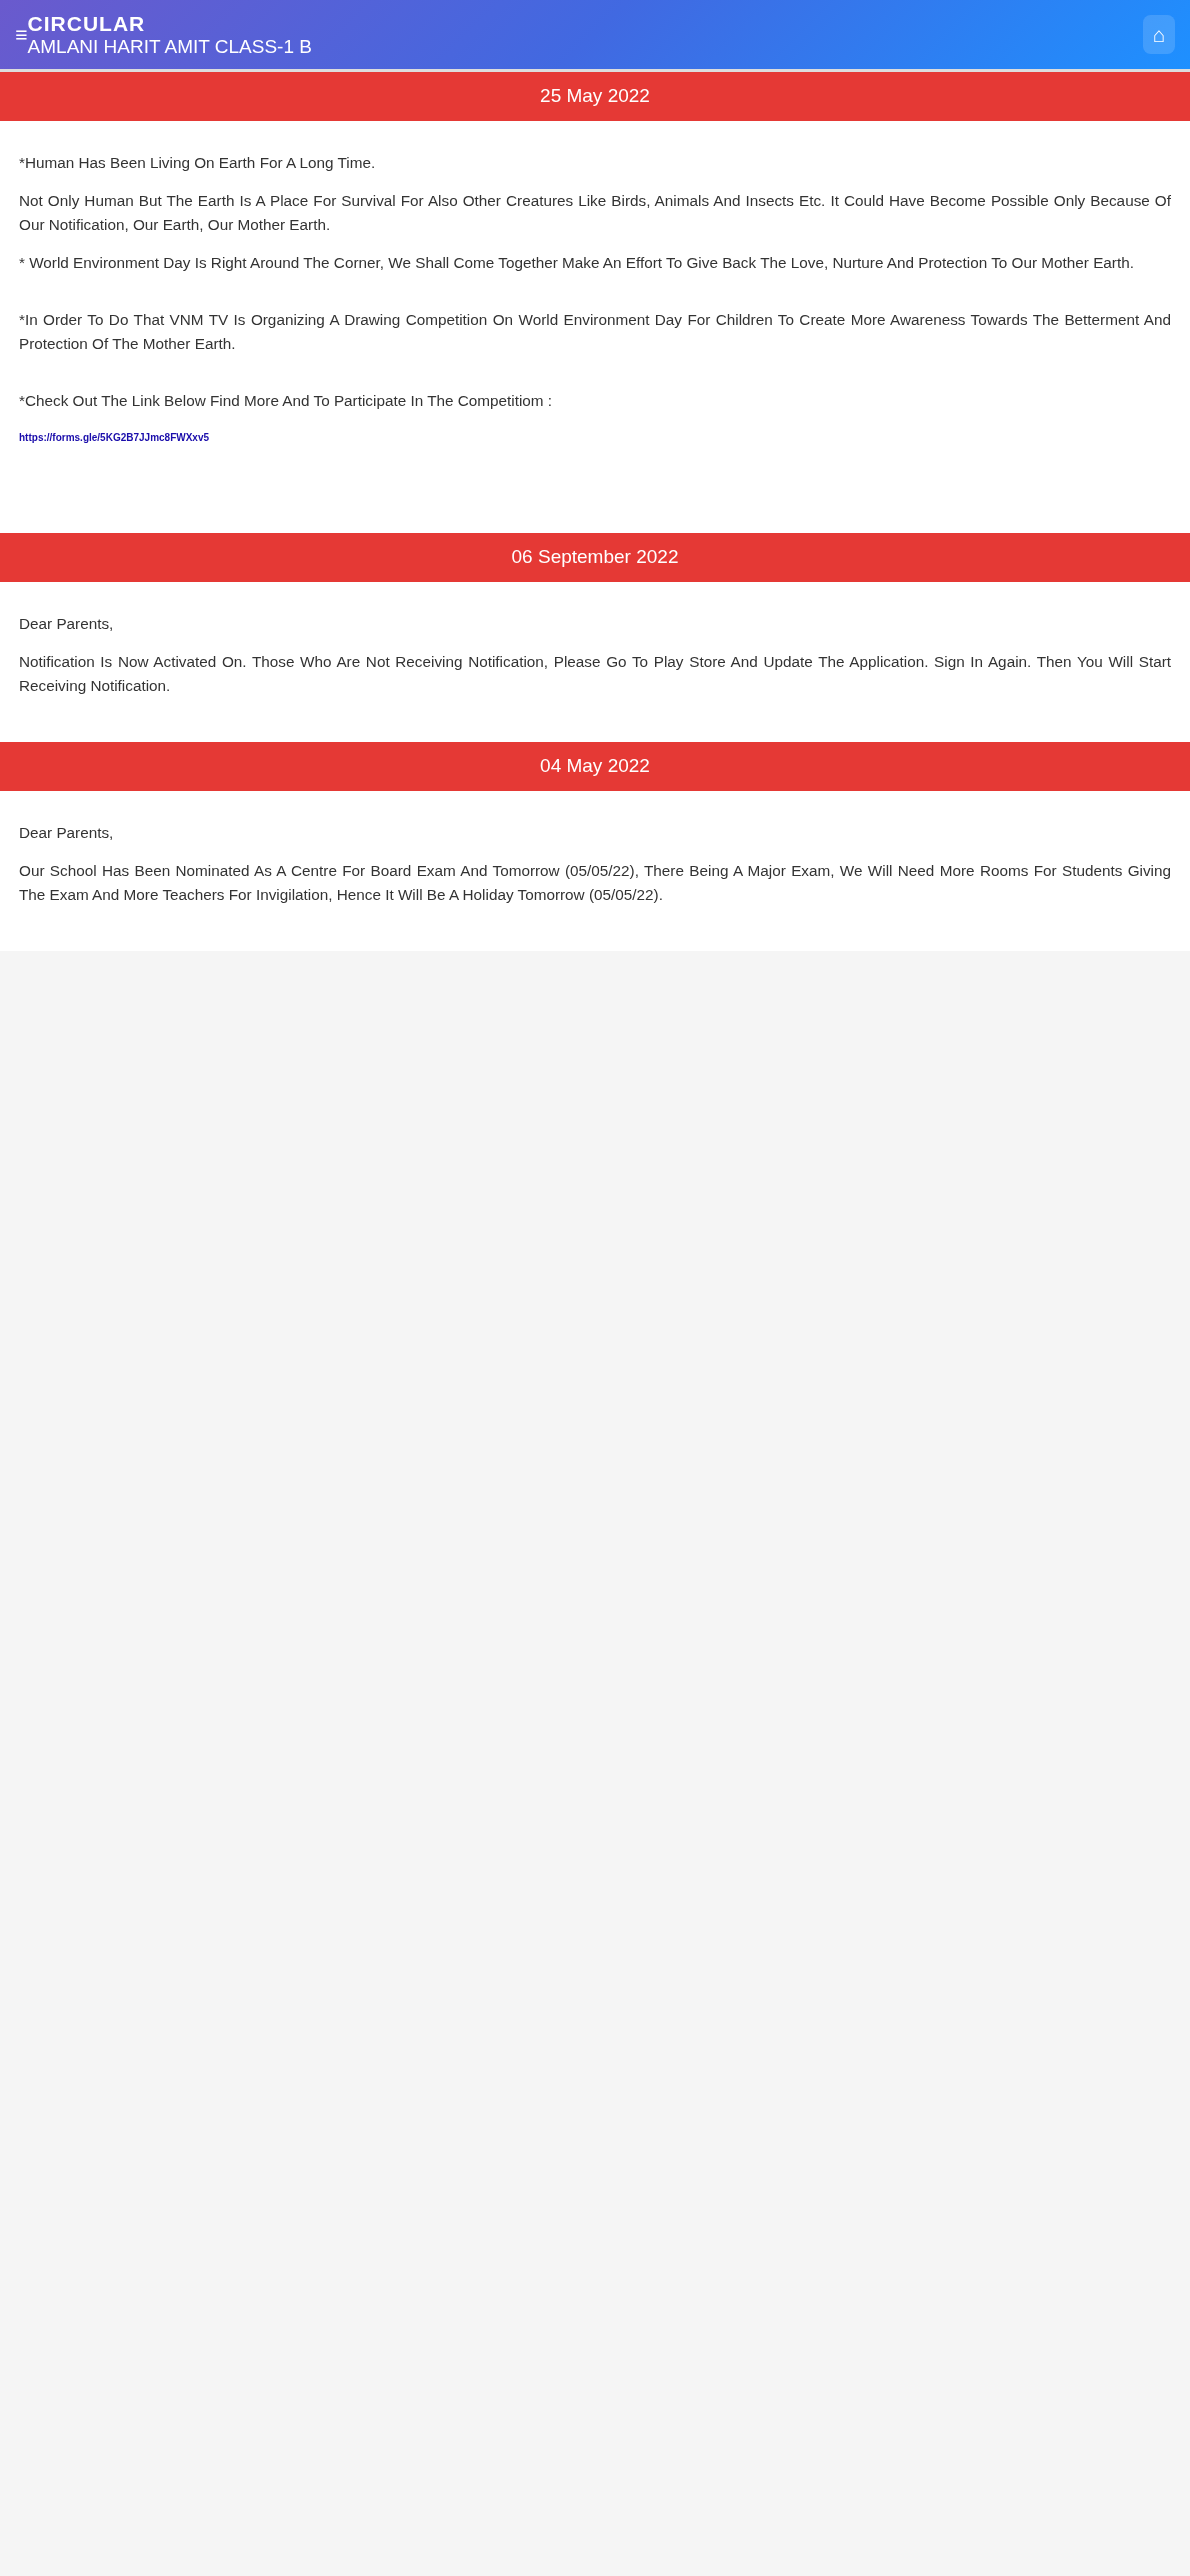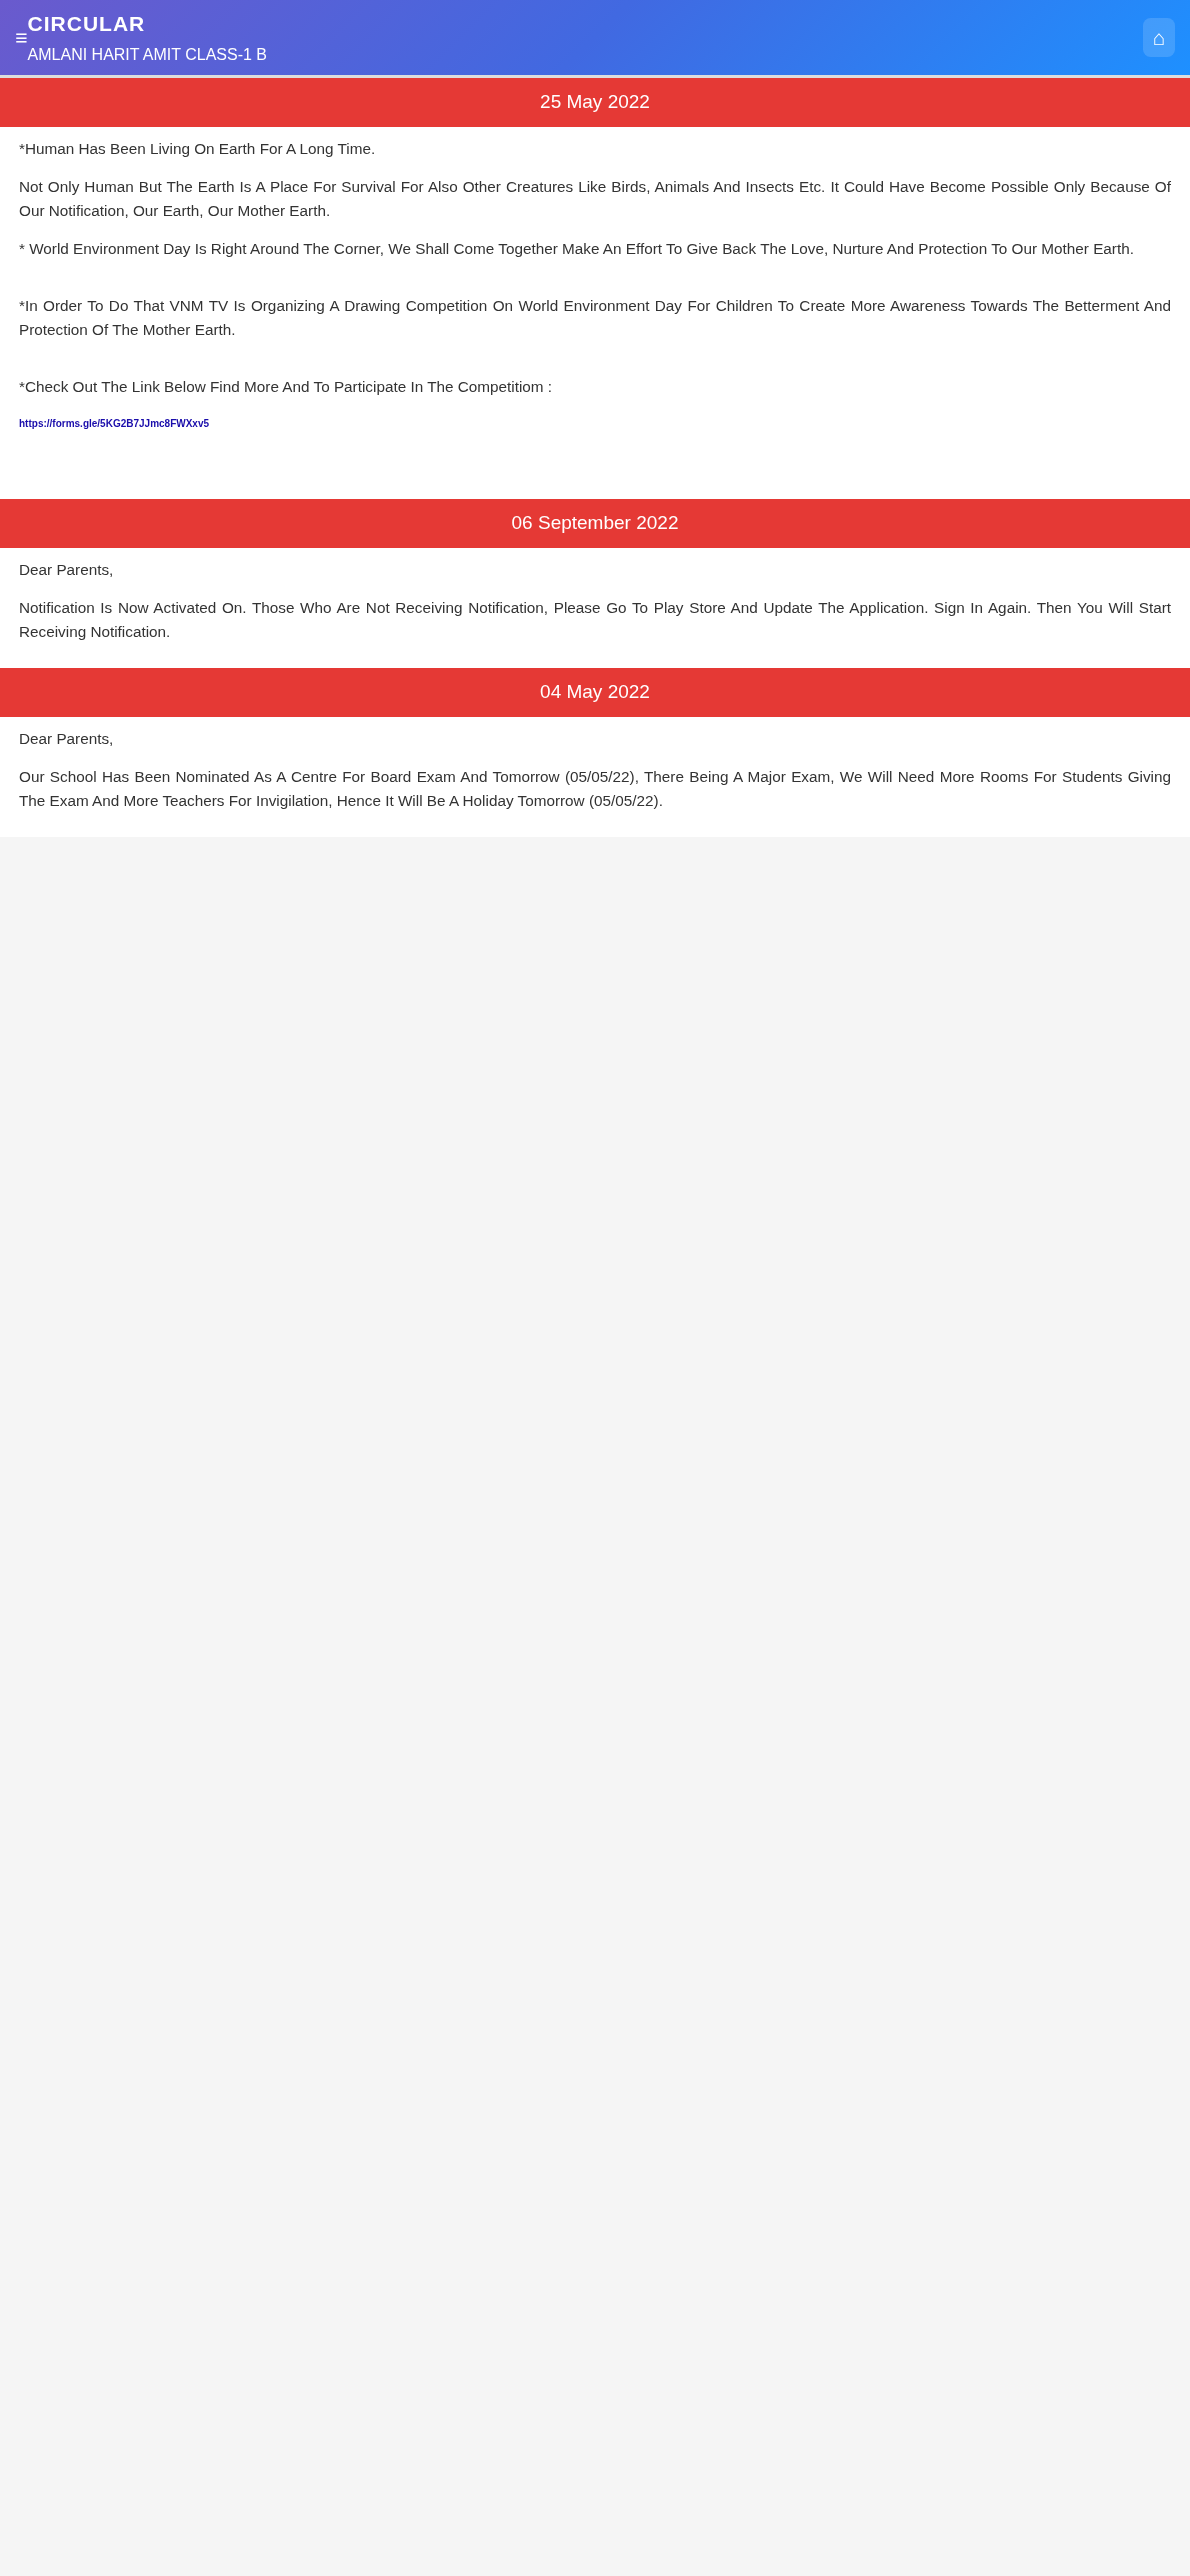--- a/index.html
+++ b/index.html
@@ -39,23 +39,23 @@
 
     .header-title {
       color: white;
       font-size: 21px;
       font-weight: bold;
       letter-spacing: 1px;
     }
 
     .header-subtitle {
       color: white;
-      font-size: 16px;
+      font-size: 19px;
       font-weight: 500;
-      margin-top: 10px;
+      margin-top: 0;
     }
 
     .header-home {
       background: rgba(255,255,255,0.15);
       border-radius: 7.7px;
       padding: 7.7px 9.6px;
       display: flex;
       align-items: center;
       justify-content: center;
     }
@@ -77,21 +77,21 @@
     .date-header {
       background: #e53935;
       color: white;
       text-align: center;
       padding: 13.4px;
       font-size: 19px;
       font-weight: 500;
     }
 
     .circular-content {
-      padding: 10px 19px;
+      padding: 30px 19px;
       background: white;
     }
 
     .circular-text {
       font-size: 15.3px;
       color: #333;
       text-align: justify;
       line-height: 1.6;
       margin-bottom: 13.4px;
     }

